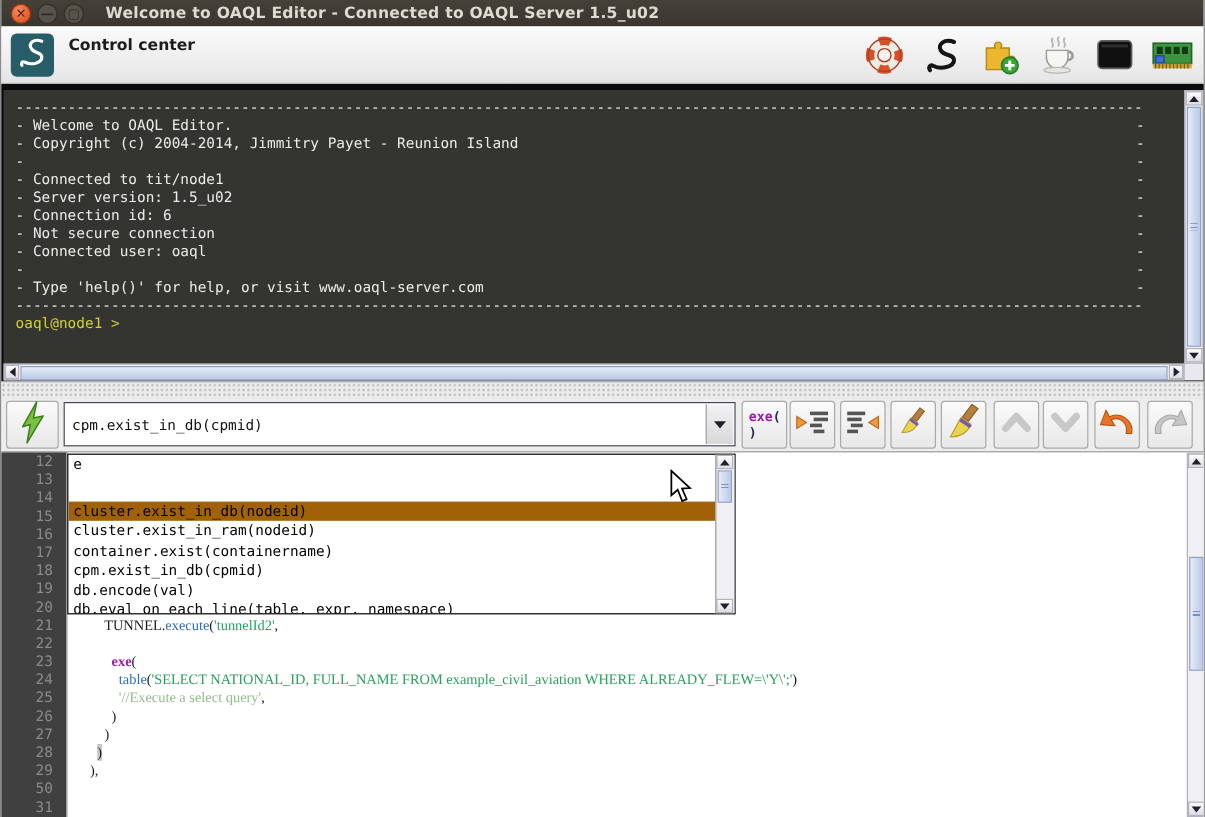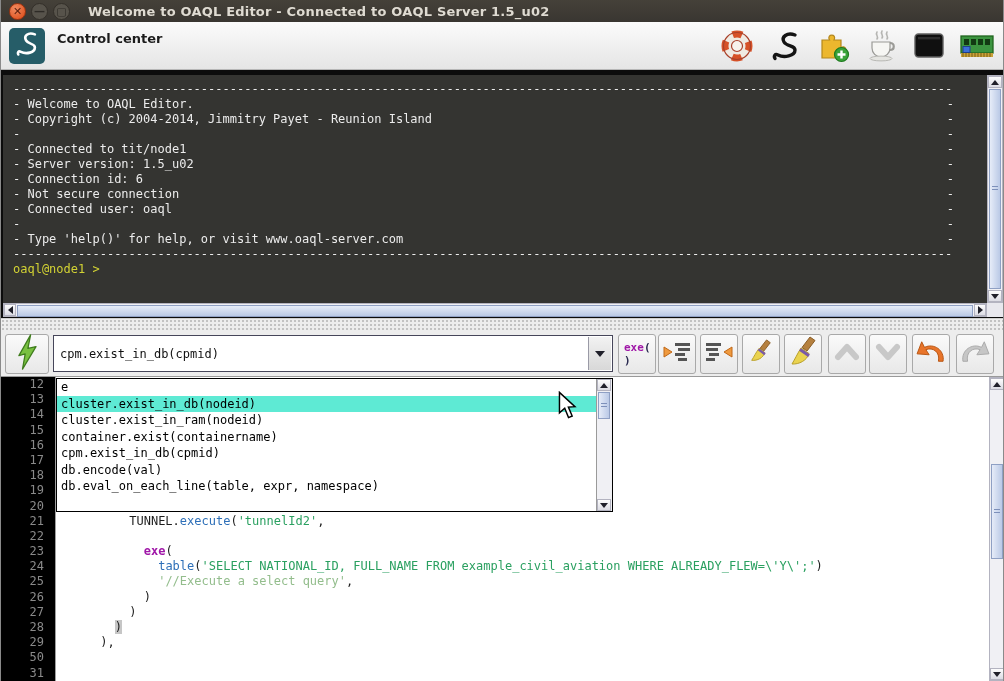--- a/index.html
+++ b/index.html
@@ -69,37 +69,37 @@
   .combo-arrow{position:absolute;right:1px;top:1px;bottom:1px;width:22px;background:linear-gradient(#f2f2f2,#d8d8d8);
                border-left:1px solid #9a9aa6;display:flex;align-items:center;justify-content:center;cursor:pointer;}
   .combo-arrow .tri-down{border-left-width:5px;border-right-width:5px;border-top-width:6px;}
   .exe-btn{left:617px;flex-direction:column;align-items:flex-start;justify-content:center;padding-left:5px;
            font-size:11px;font-weight:bold;line-height:13px;}
   .exe-top .kwm{color:#a018a8;}
   .exe-top .par,.exe-bottom{color:#2a2a50;}
 
   
   .editor{position:absolute;left:0;top:376px;width:1004px;height:305px;background:#fff;border-top:1px solid #9a9a9a;box-sizing:border-box;}
-  .gutter{position:absolute;left:0;top:0;width:55px;height:100%;background:#000000;border-right:1px solid #9f9f9f;box-sizing:border-box;}
+  .gutter{position:absolute;left:0;top:0;width:55px;height:100%;background:#404040;border-right:1px solid #9f9f9f;box-sizing:border-box;}
   .gutter .gnum{height:15.2px;line-height:15.2px;text-align:right;padding-right:11px;font-size:12px;color:#8a8a8a;}
-  .code{position:absolute;left:56px;top:0;right:16px;height:100%;overflow:hidden;}
+  .code{position:absolute;left:56px;top:0;right:16px;height:100%;overflow:hidden;font-family:Liberation Serif, serif;}
   .crow{height:15.2px;line-height:15.2px;white-space:pre;font-size:12px;}
   .c-plain{color:#1d1d1d;}
   .c-kw{color:#a018a8;font-weight:bold;}
   .c-fn{color:#2d6fb8;}
   .c-str{color:#2aa060;}
   .c-cmt{color:#93bd8c;}
   .c-hl{background:#c6c6c6;}
 
   
   .popup{position:absolute;left:55px;top:378px;width:557px;height:134px;background:#fff;border:1px solid #000;
          box-sizing:border-box;z-index:6;}
   .popup-list{position:absolute;left:0;top:0;right:16px;bottom:0;overflow:hidden;}
   .prow{height:16.5px;line-height:16.5px;padding-left:4px;font-size:12px;color:#000;white-space:pre;cursor:pointer;}
-  .prow.sel{background:#5eead4;}
+  .prow.sel{background:#a16207;margin-top:22px;}
   .popup-sb{position:absolute;right:0;top:0;width:16px;bottom:0;background:#f0f0f4;border-left:1px solid #9a9a9a;box-sizing:border-box;}
 
   
   .cursor{position:absolute;left:557px;top:391px;z-index:10;pointer-events:none;}
 </style>
 </head>
 <body>
 
 <div class="titlebar">
   <div class="winbtn btn-close">✕</div>

